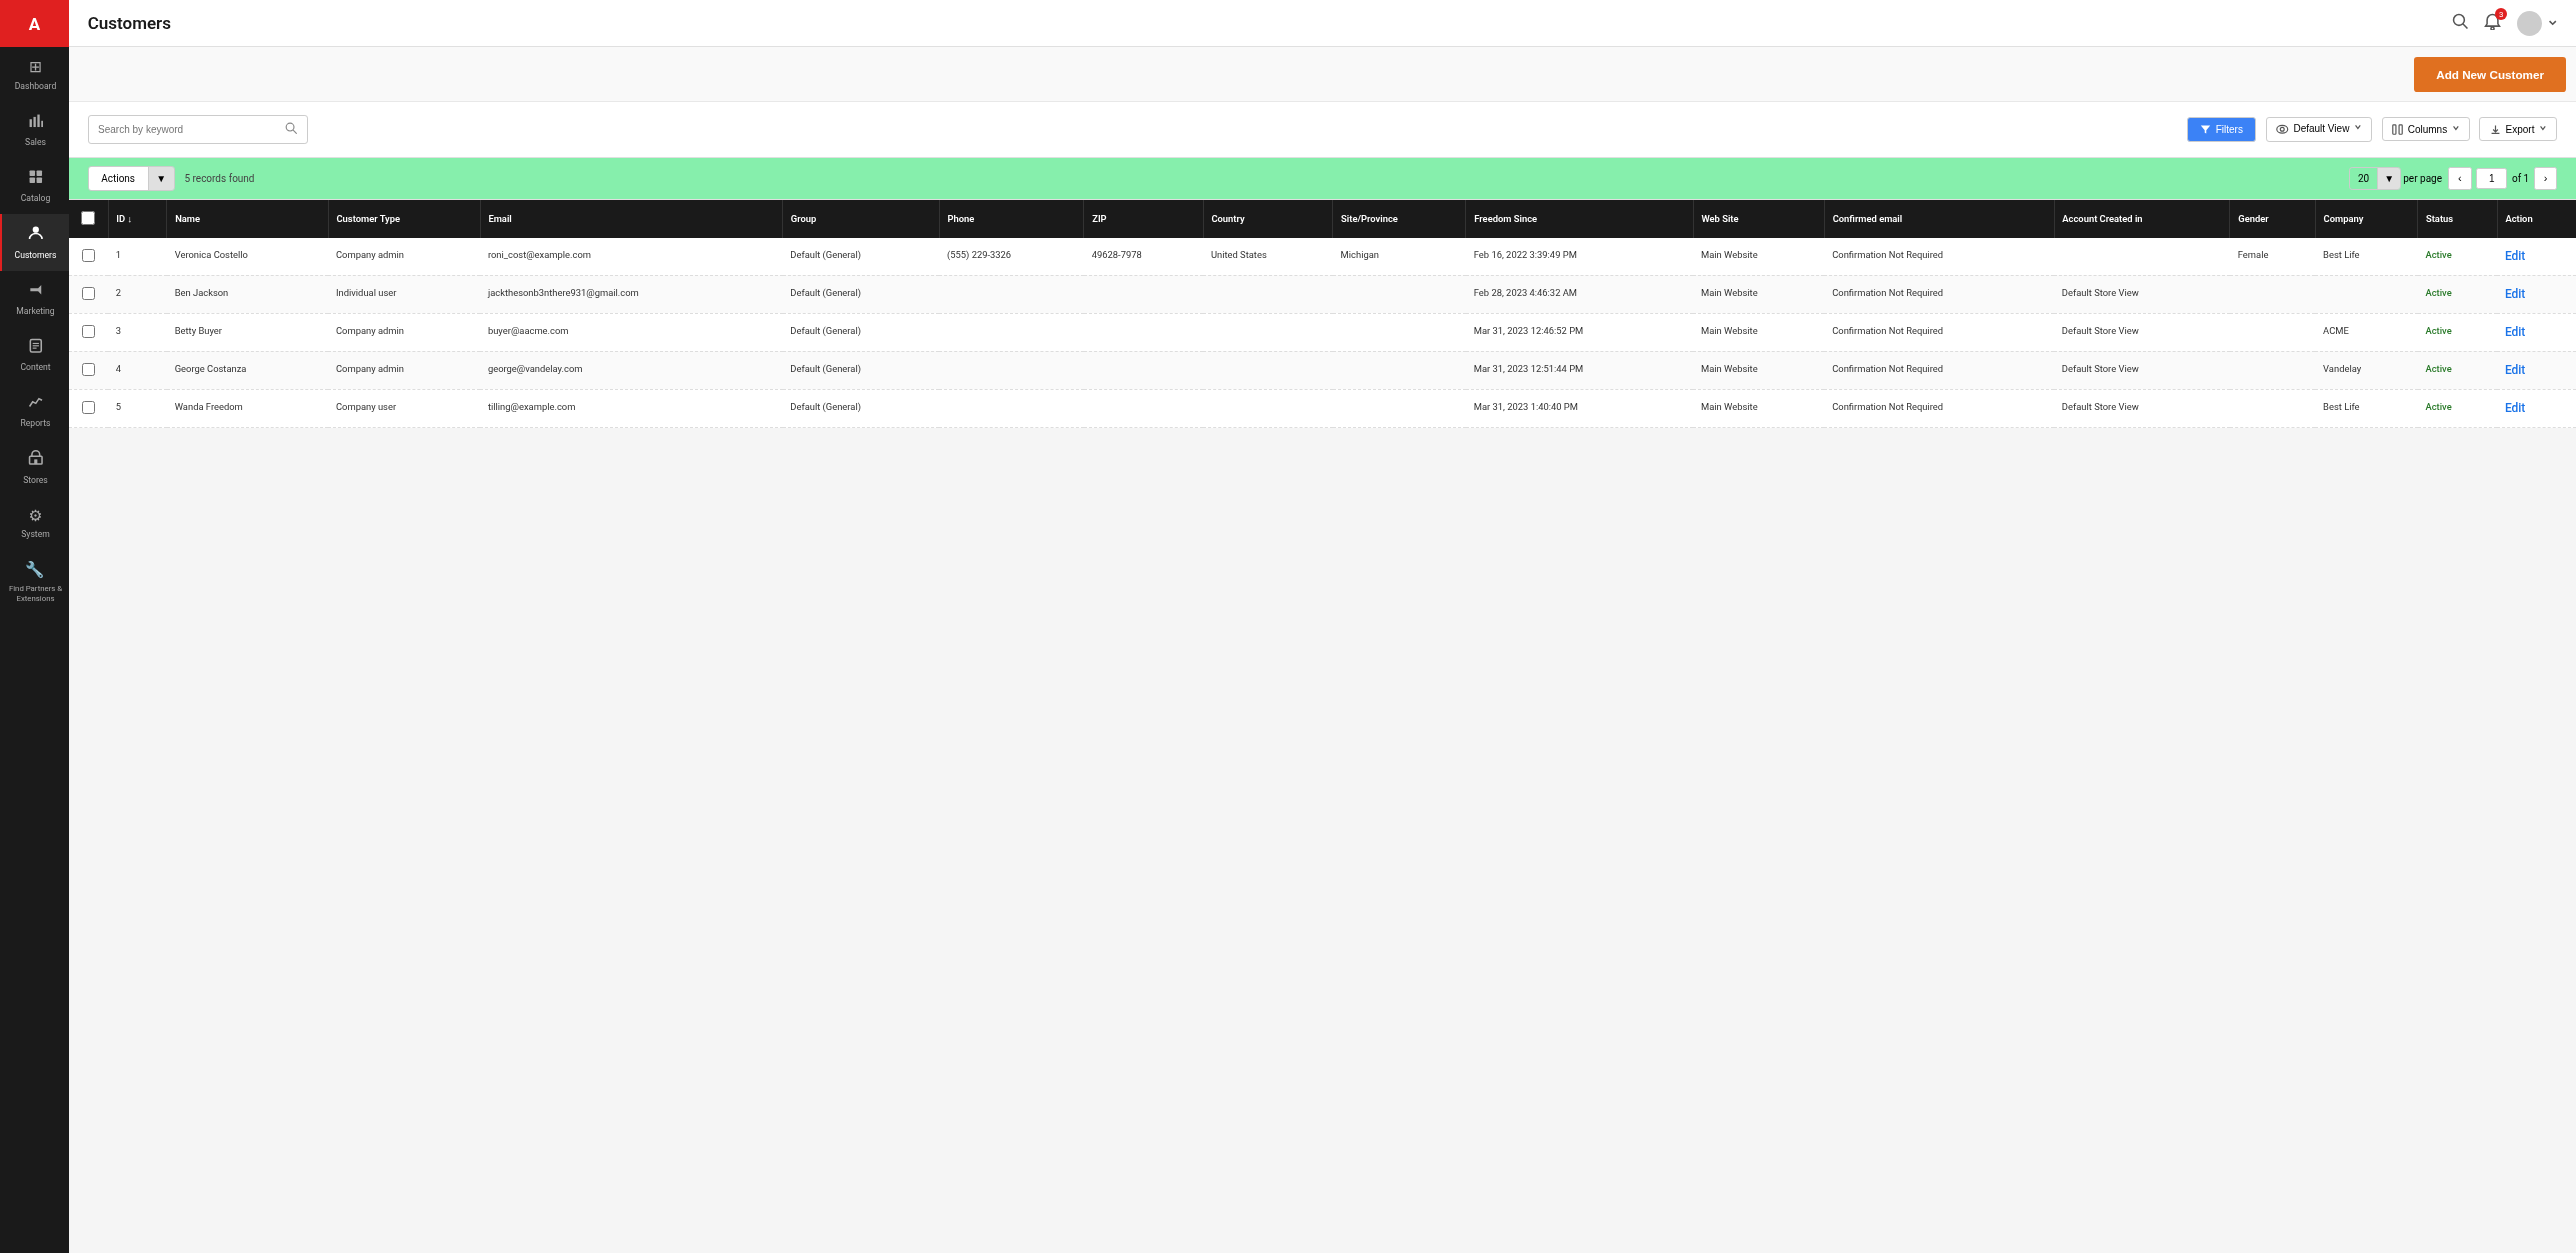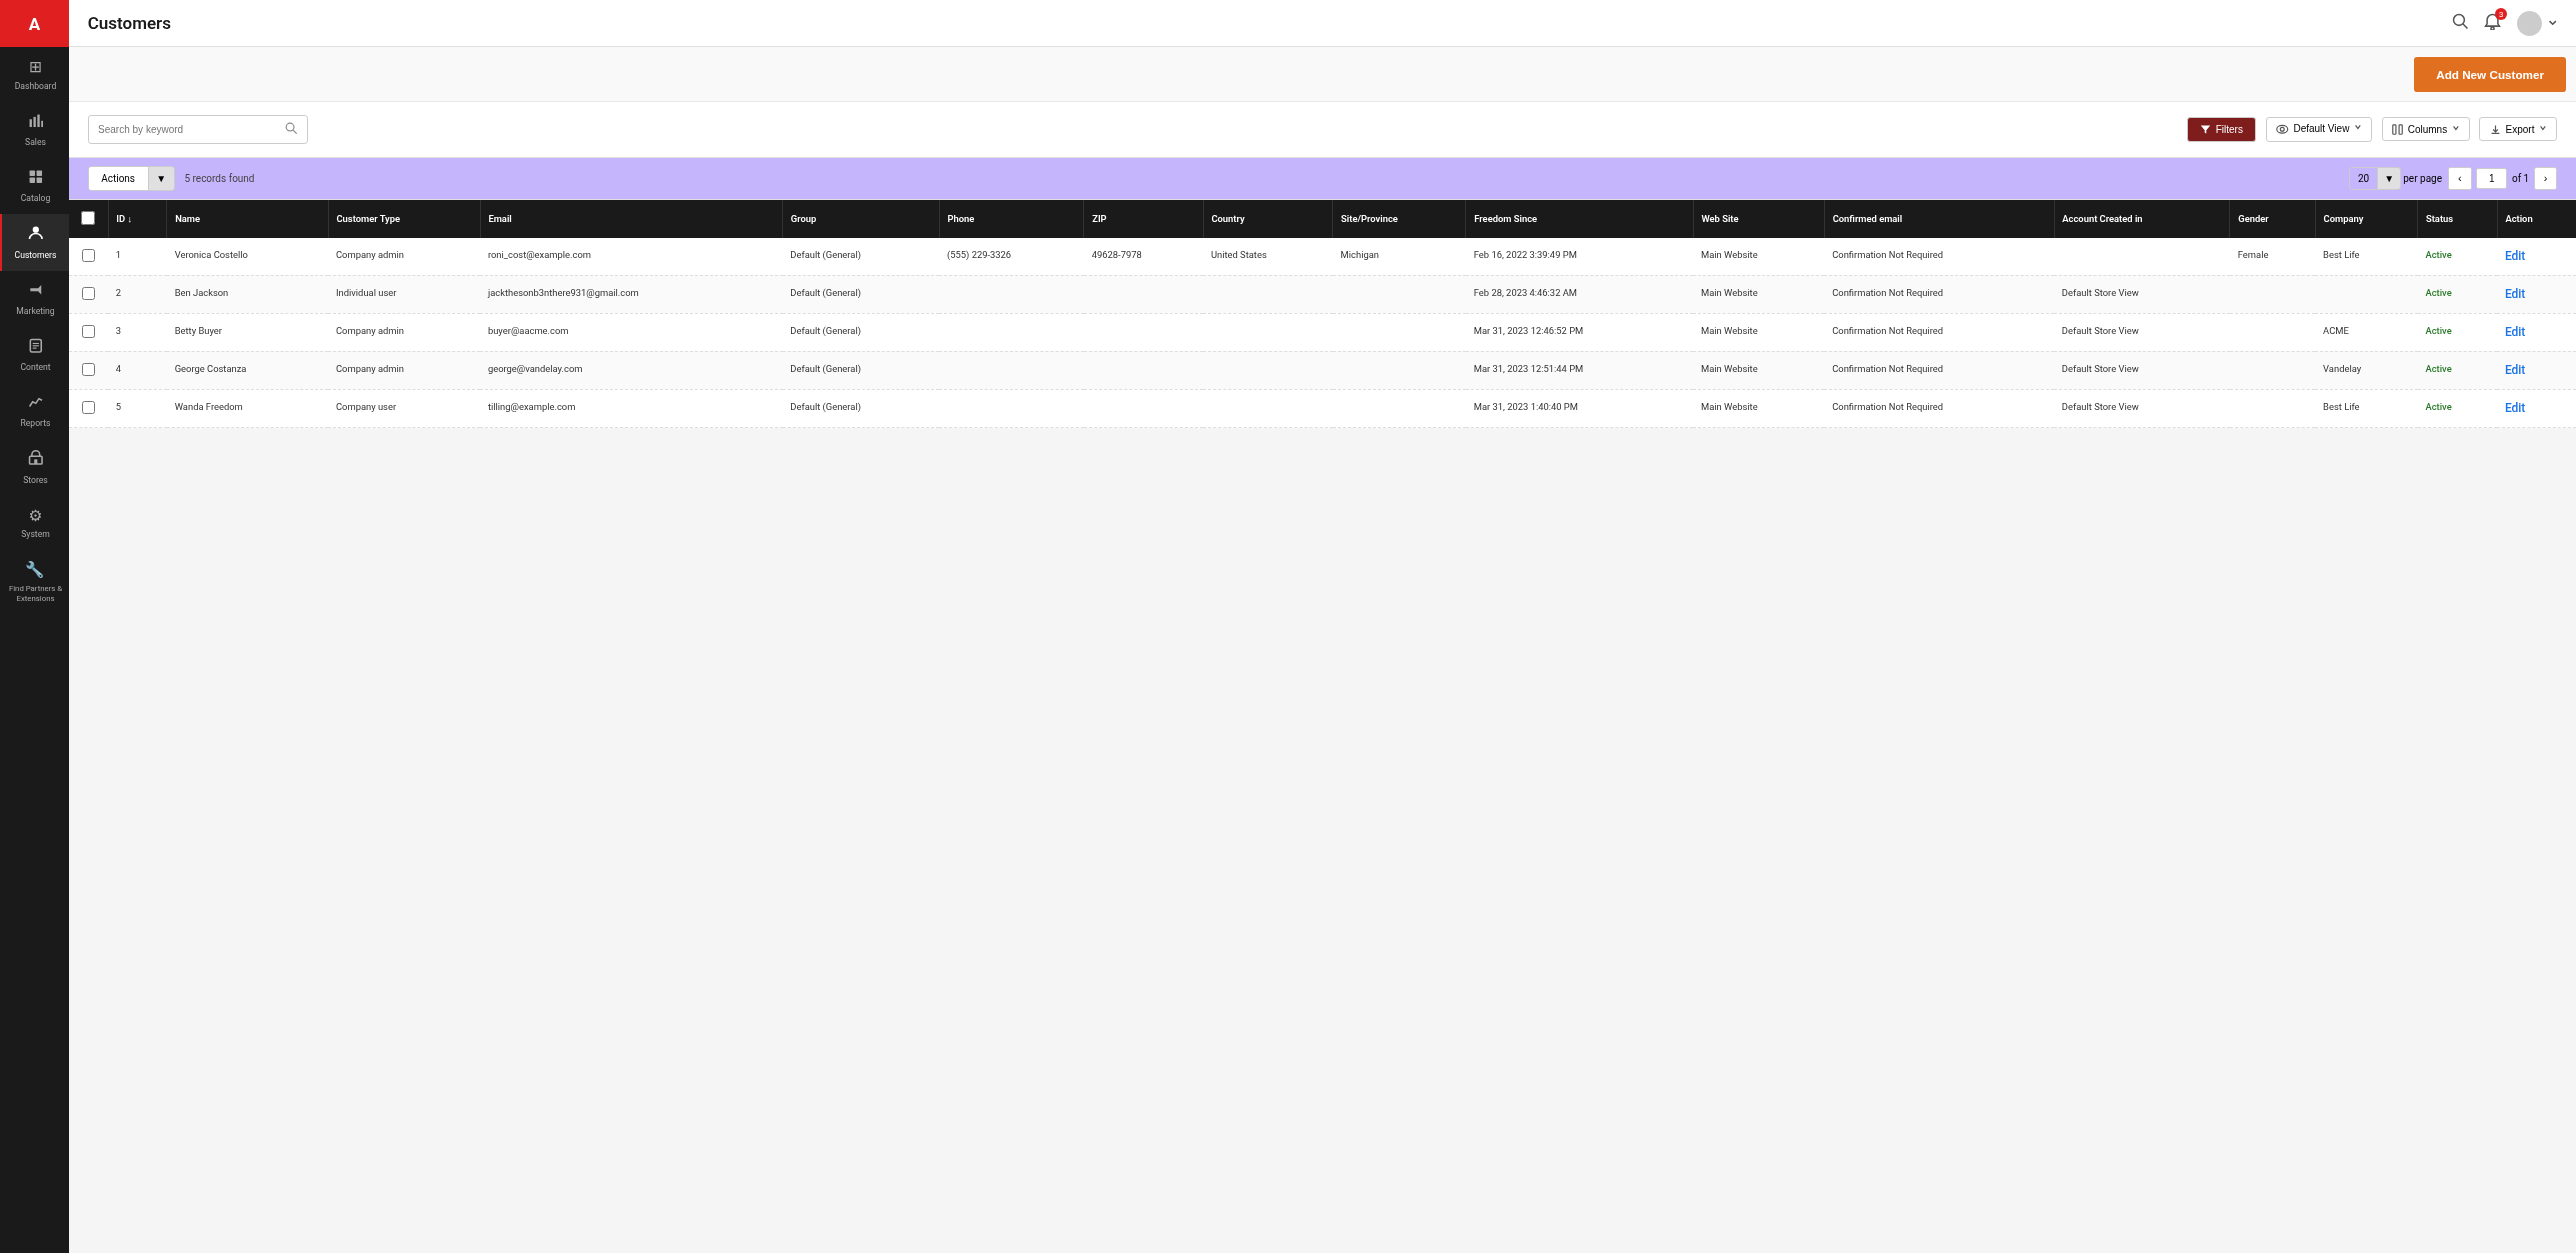--- a/index.html
+++ b/index.html
@@ -168,42 +168,42 @@
       align-items: center;
       gap: 4.7px;
       border: 0.8px solid #ccc;
       background: #fff;
       padding: 6.2px 12.5px;
       border-radius: 3.1px;
       cursor: pointer;
       font-size: 10px;
       font-weight: 500;
     }
-    .filter-btn.active { background: #7f1d1d; color: #fff; }
+    .filter-btn.active { background: #3b82f6; color: #fff; }
     .view-options {
       display: flex;
       align-items: center;
       gap: 9.4px;
       margin-left: auto;
     }
     .view-dropdown {
       display: flex;
       align-items: flex-start;
       gap: 4.7px;
       border: 0.8px solid #ccc;
       background: #fff;
       padding: 5.5px 9.4px;
       border-radius: 3.1px;
       cursor: pointer;
       font-size: 10px;
     }
 
     
     .table-controls {
-      background: #c4b5fd;
+      background: #86efac;
       padding: 7.8px 18.7px;
       display: flex;
       align-items: center;
       gap: 9.4px;
       border-bottom: 0.8px solid #e0e0e0;
     }
     .actions-dropdown {
       display: flex;
       align-items: center;
       border: 0.8px solid #ccc;

